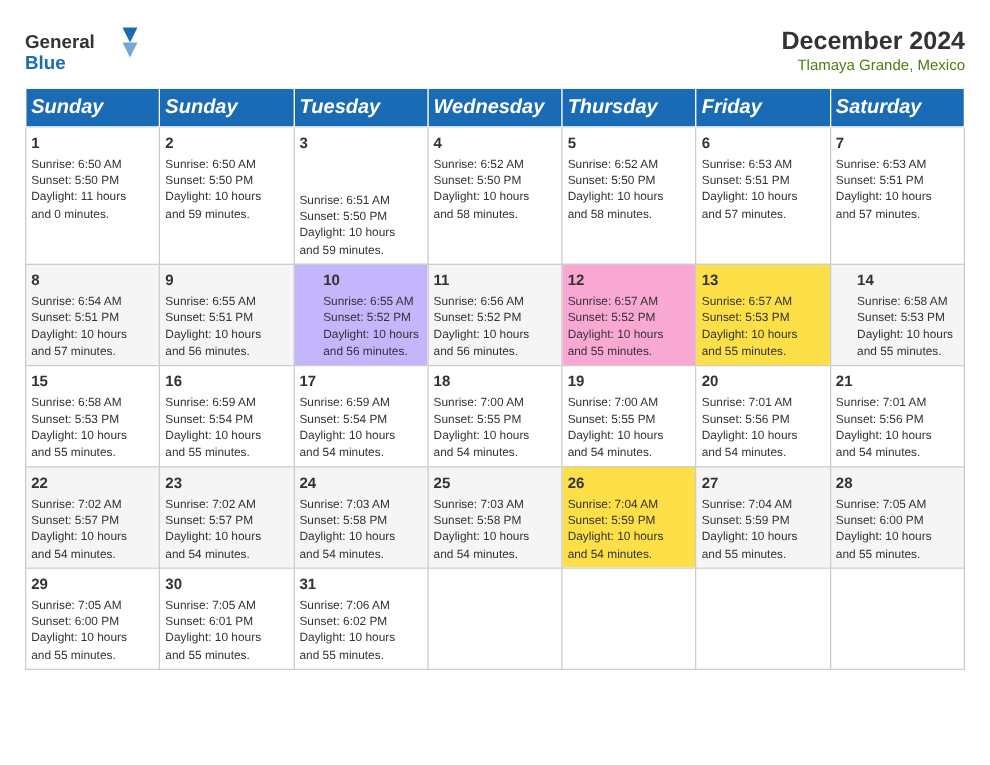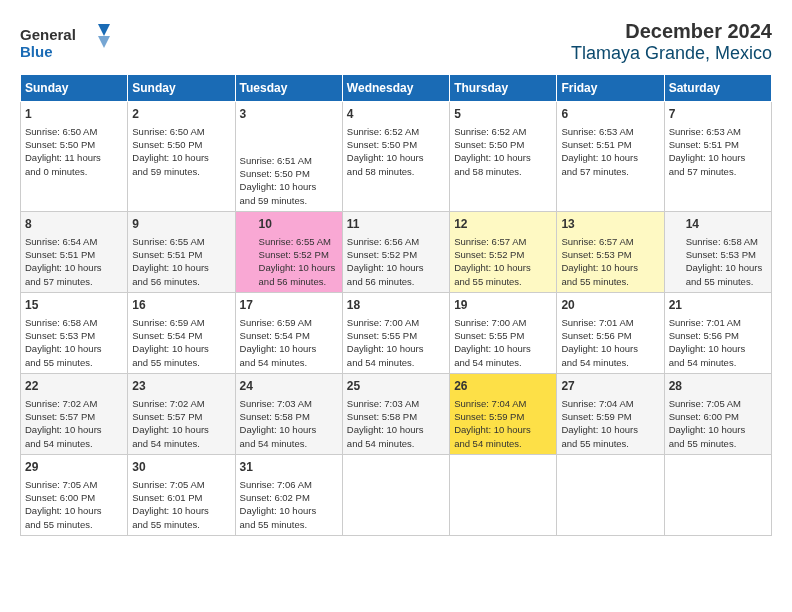--- a/index.html
+++ b/index.html
@@ -23,36 +23,37 @@
     }
     .title-area {
       text-align: right;
     }
     .month-title {
       font-size: 20px;
       font-weight: bold;
       color: #333;
     }
     .location {
-      font-size: 18px;
-      color: #0c4a6e;
+      font-size: 12px;
+      color: #4d7c0f;
     }
     .calendar {
       width: 100%;
       border-collapse: collapse;
       font-size: 10px;
     }
     .calendar th {
       background: #1a6bb5;
       color: #fff;
       padding: 6px 4px;
       text-align: left;
-      font-size: 12px;
+      font-size: 16px;
       font-weight: bold;
       border: 1px solid #fff;
+      font-style: italic;
     }
     .calendar td {
       vertical-align: top;
       padding: 4px 4px;
       border: 1px solid #ccc;
       width: calc(100% / 7);
       min-height: 70px;
       background: #fff;
       font-size: 9.5px;
       line-height: 1.4;
@@ -158,42 +159,42 @@
 Daylight: 10 hours
 and 57 minutes.</div>
         </td>
         <td style="background: rgb(245, 245, 245);">
           <span class="day-number">9</span>
           <div style="white-space: pre-line;">Sunrise: 6:55 AM
 Sunset: 5:51 PM
 Daylight: 10 hours
 and 56 minutes.</div>
         </td>
-        <td style="background: #f9a8d4; padding-left: 23px;">
+        <td style="background: #c4b5fd; padding-left: 23px;">
           <span class="day-number">10</span>
           <div style="white-space: pre-line;">Sunrise: 6:55 AM
 Sunset: 5:52 PM
 Daylight: 10 hours
 and 56 minutes.</div>
         </td>
         <td style="background: rgb(245, 245, 245);">
           <span class="day-number">11</span>
           <div style="white-space: pre-line;">Sunrise: 6:56 AM
 Sunset: 5:52 PM
 Daylight: 10 hours
 and 56 minutes.</div>
         </td>
-        <td style="background: #fef9c3;">
+        <td style="background: #f9a8d4;">
           <span class="day-number">12</span>
           <div style="white-space: pre-line;">Sunrise: 6:57 AM
 Sunset: 5:52 PM
 Daylight: 10 hours
 and 55 minutes.</div>
         </td>
-        <td style="background: #fef9c3; margin-top: 44px;">
+        <td style="background: #fde047; margin-top: 44px;">
           <span class="day-number">13</span>
           <div style="white-space: pre-line;">Sunrise: 6:57 AM
 Sunset: 5:53 PM
 Daylight: 10 hours
 and 55 minutes.</div>
         </td>
         <td style="background: rgb(245, 245, 245); padding-left: 21px;">
           <span class="day-number">14</span>
           <div style="white-space: pre-line;">Sunrise: 6:58 AM
 Sunset: 5:53 PM

